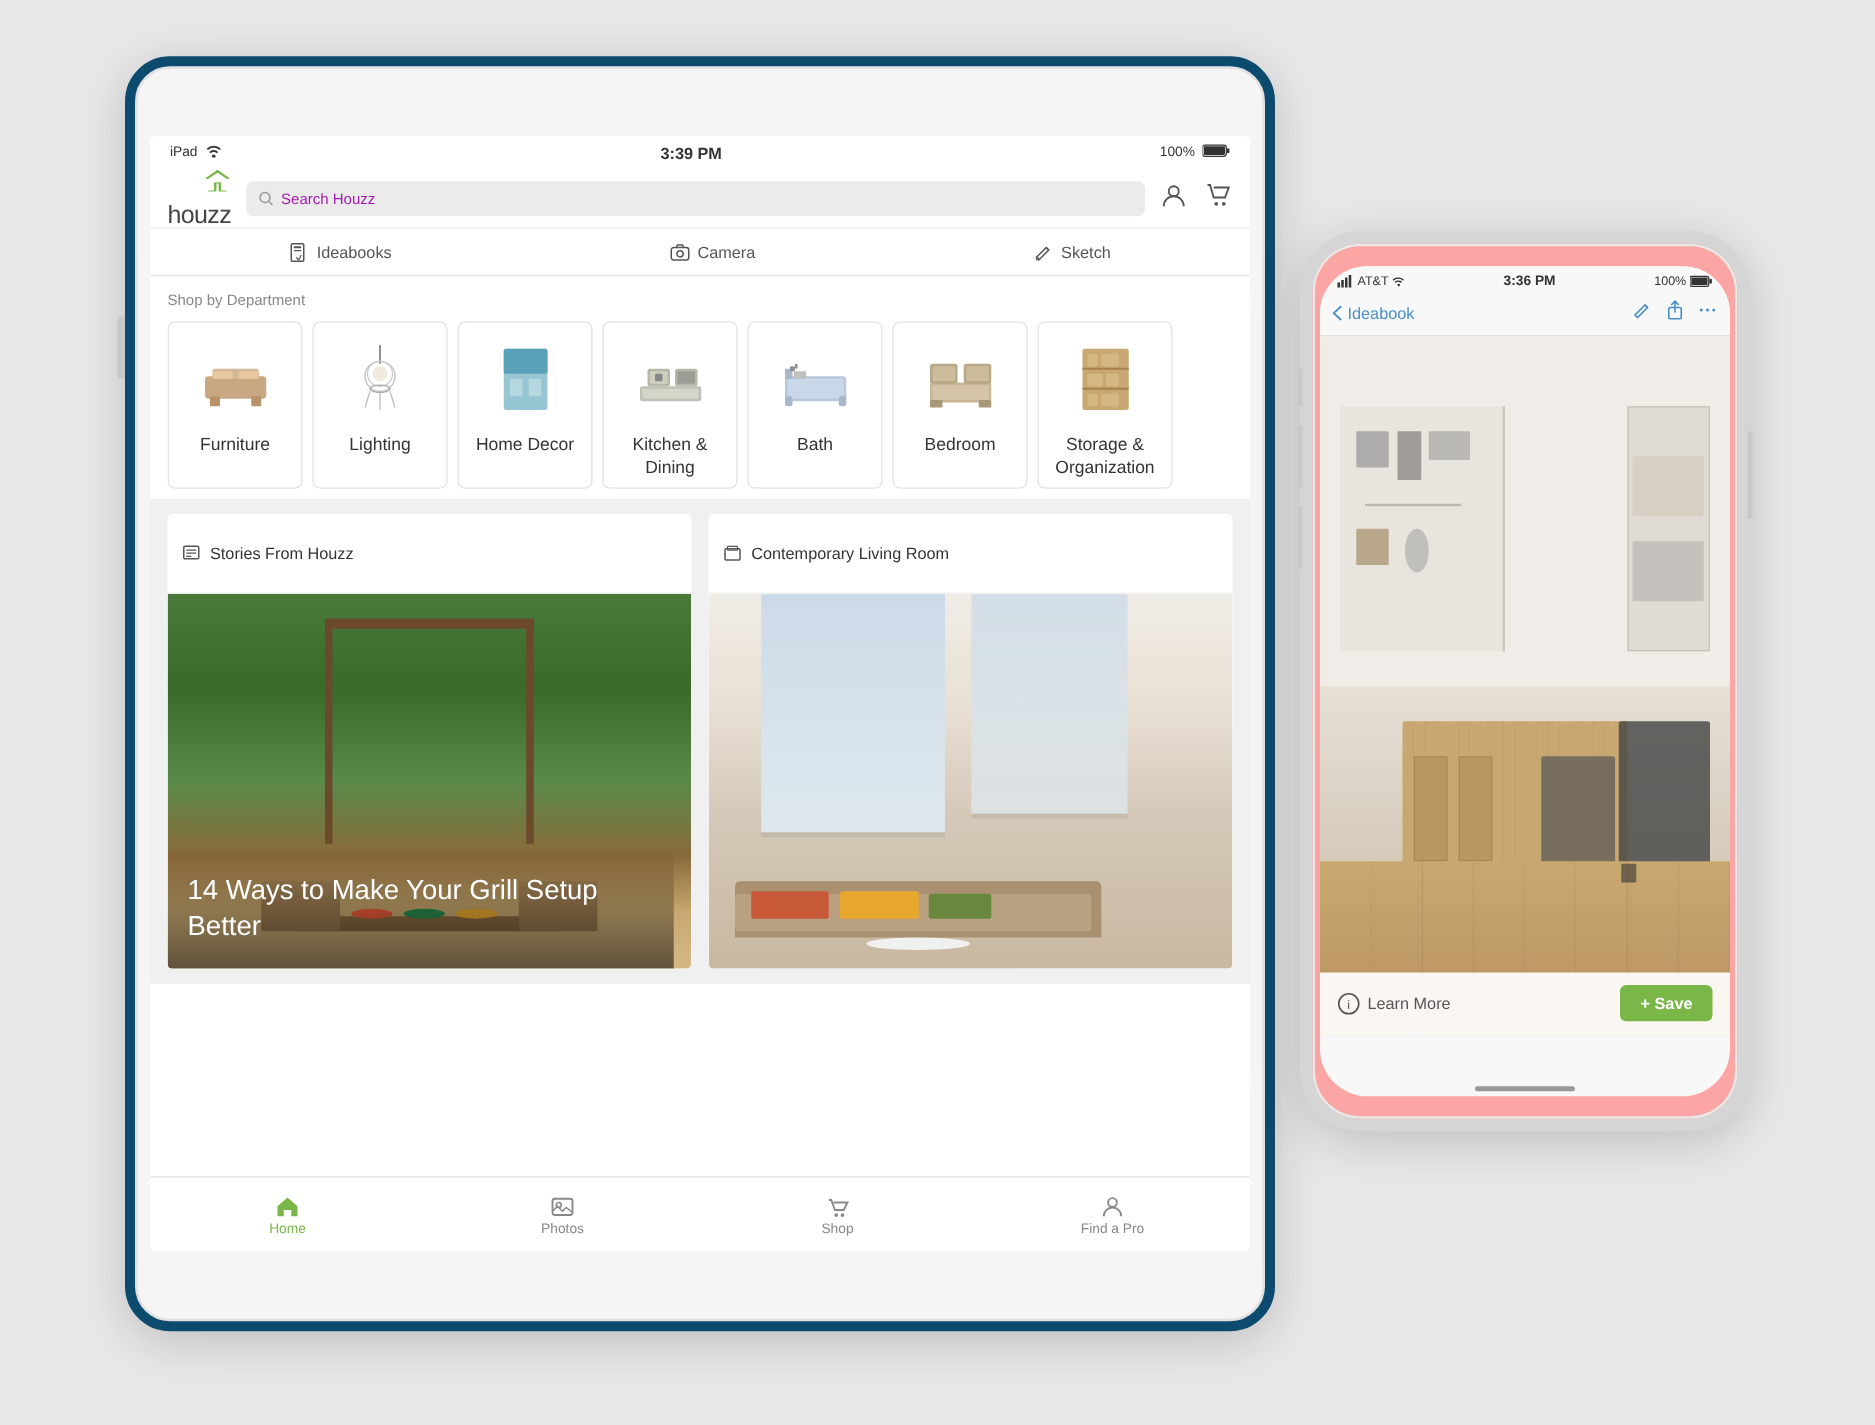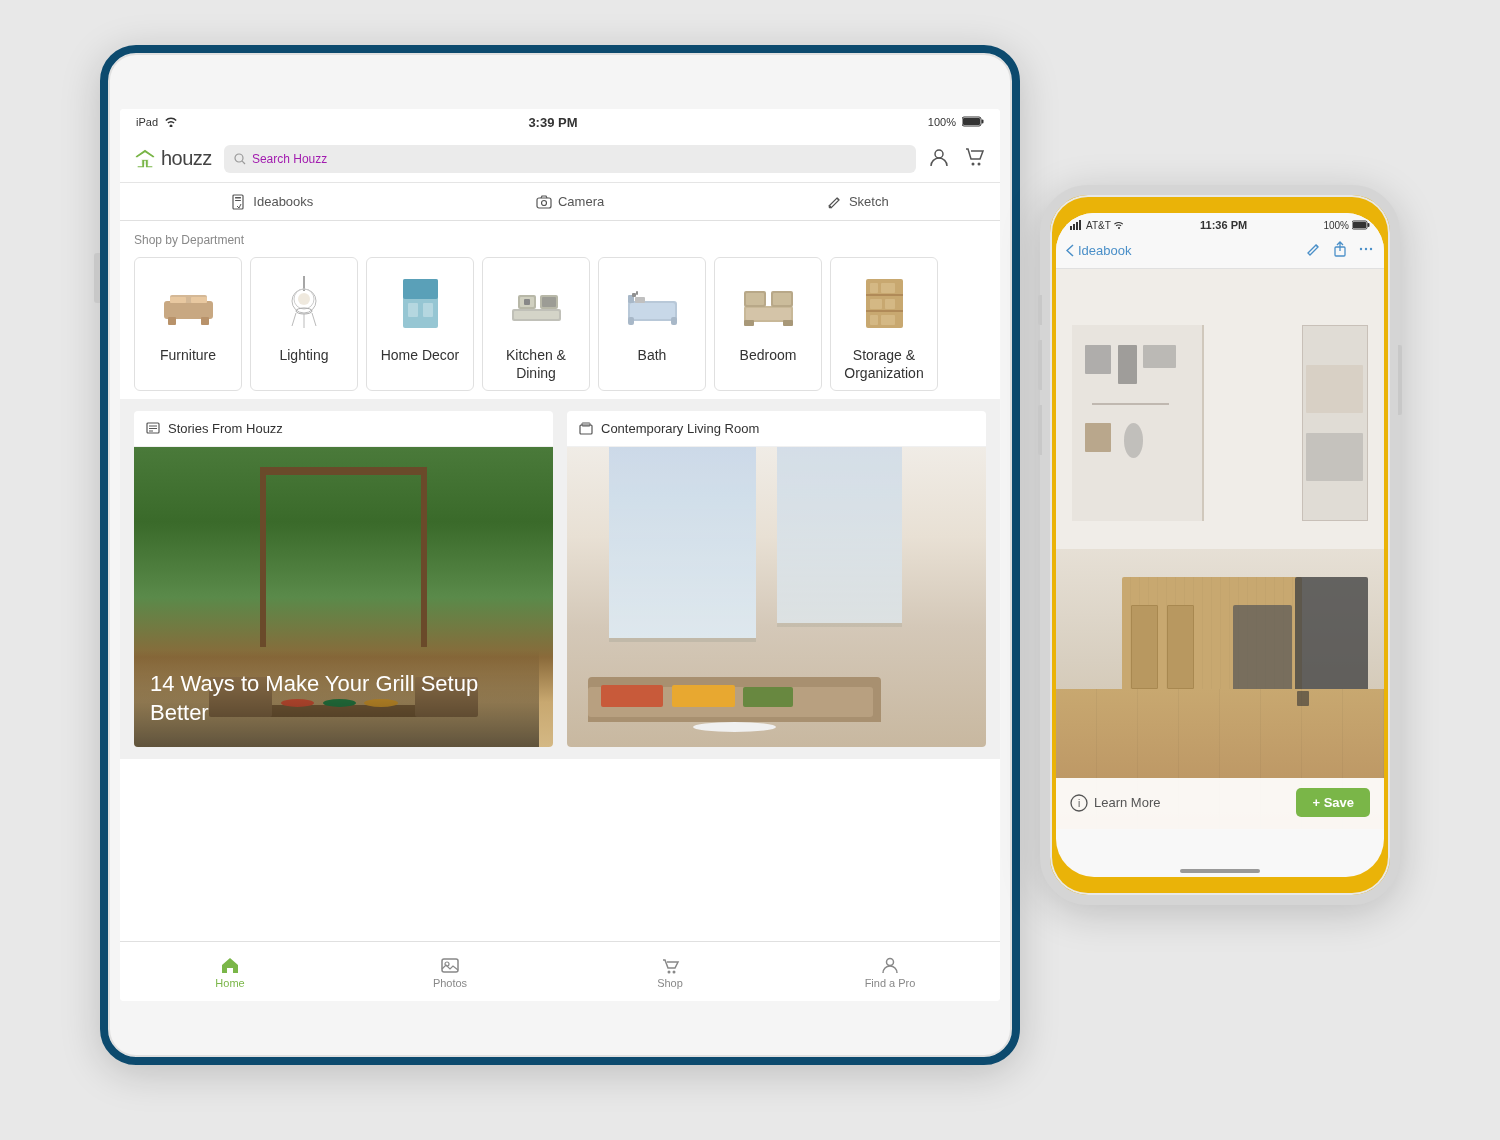--- a/index.html
+++ b/index.html
@@ -64,25 +64,26 @@
       display: flex;
       align-items: center;
       padding: 6px 14px;
       height: 48px;
       background: #fff;
       border-bottom: 1px solid #e5e5e5;
       gap: 12px;
     }
     .houzz-logo {
       display: flex;
-      align-items: center;
+      align-items: flex-end;
       gap: 5px;
       font-size: 20px;
       font-weight: 300;
       color: #444;
+      flex-direction: column;
     }
     .houzz-icon {
       width: 22px;
       height: 22px;
     }
     .ipad-search {
       flex: 1;
       height: 28px;
       background: #ebebeb;
       border-radius: 6px;
@@ -149,21 +150,21 @@
     .dept-label {
       font-size: 14px;
       text-align: center;
       color: #333;
       line-height: 1.3;
     }
     .content-card-header {
       display: flex;
       align-items: center;
       gap: 8px;
-      padding: 10px 12px;
+      padding: 24px 12px;
       font-size: 13px;
       color: #333;
       border-bottom: 1px solid #f0f0f0;
     }
     .content-img {
       position: relative;
       height: 300px;
       overflow: hidden;
     }
     .story-overlay {
@@ -204,21 +205,21 @@
     }
     .bottom-tab.active { color: #7ab648; }
 
     
     .iphone {
       position: absolute;
       right: 0;
       top: 140px;
       width: 360px;
       height: 720px;
-      background: #eab308;
+      background: #fca5a5;
       border-radius: 48px;
       border: 10px solid #d5d5d5;
       box-shadow: 0 8px 40px rgba(0,0,0,0.18), inset 0 0 0 2px #e8e8e8;
     }
 
     .iphone-screen {
       position: absolute;
       top: 18px;
       left: 6px;
       right: 6px;
@@ -632,21 +633,21 @@
             <span style="width:2px;height:4px;background:#333;display:inline-block;"></span>
             <span style="width:2px;height:6px;background:#333;display:inline-block;"></span>
             <span style="width:2px;height:8px;background:#333;display:inline-block;"></span>
             <span style="width:2px;height:10px;background:#333;display:inline-block;"></span>
           </span>
           <span style="font-size:10px;color:#333;margin-left:2px;">AT&amp;T</span>
           <svg width="10" height="10" viewBox="0 0 10 10">
               <path d="M5 7a1 1 0 110 2 1 1 0 010-2zm0-2.5a3.5 3.5 0 012.5 1l-.8.8A2.5 2.5 0 005 5.5 2.5 2.5 0 002.5 6.3l-.8-.8A3.5 3.5 0 015 4.5zm0-2.5a6 6 0 014.2 1.7l-.8.8A5 5 0 005 3 5 5 0 00.8 4.5l-.8-.8A6 6 0 015 2z" fill="#333"></path>
             </svg>
         </div>
-        <span style="font-size:11px;font-weight:600;color:#333;">11:36 PM</span>
+        <span style="font-size:11px;font-weight:600;color:#333;">3:36 PM</span>
         <div style="display:flex;align-items:center;gap:3px;">
           <span style="font-size:10px;">100%</span>
           <svg width="18" height="10" viewBox="0 0 18 10">
               <rect x="0" y="1" width="15" height="8" rx="1.5" fill="none" stroke="#333" stroke-width="1"></rect>
               <rect x="1" y="2" width="13" height="6" rx="0.5" fill="#333"></rect>
               <rect x="15.5" y="3" width="2" height="4" rx="1" fill="#333"></rect>
             </svg>
         </div>
       </div>
 

